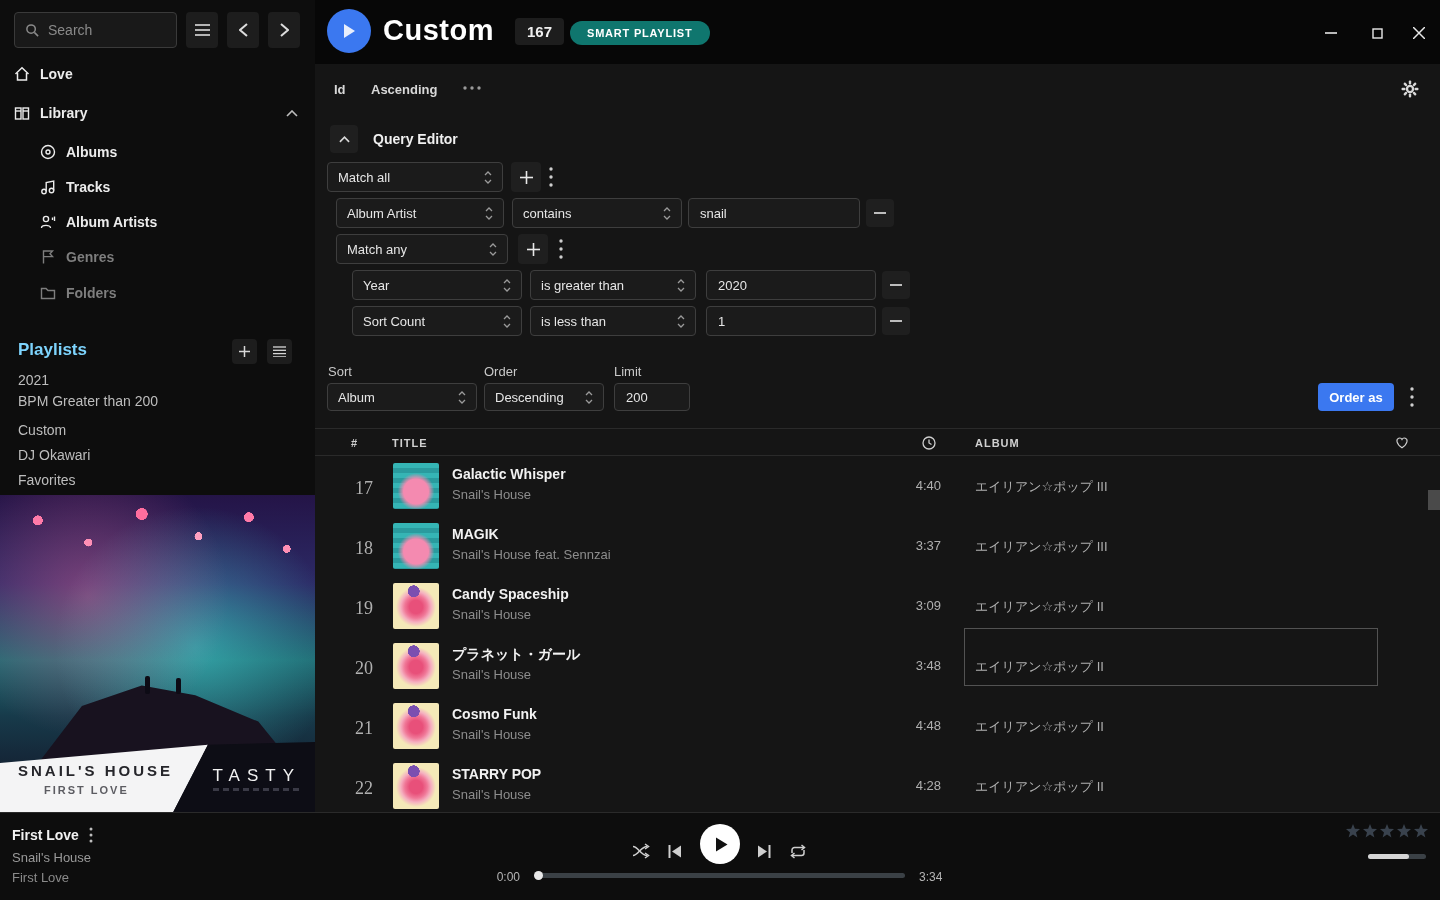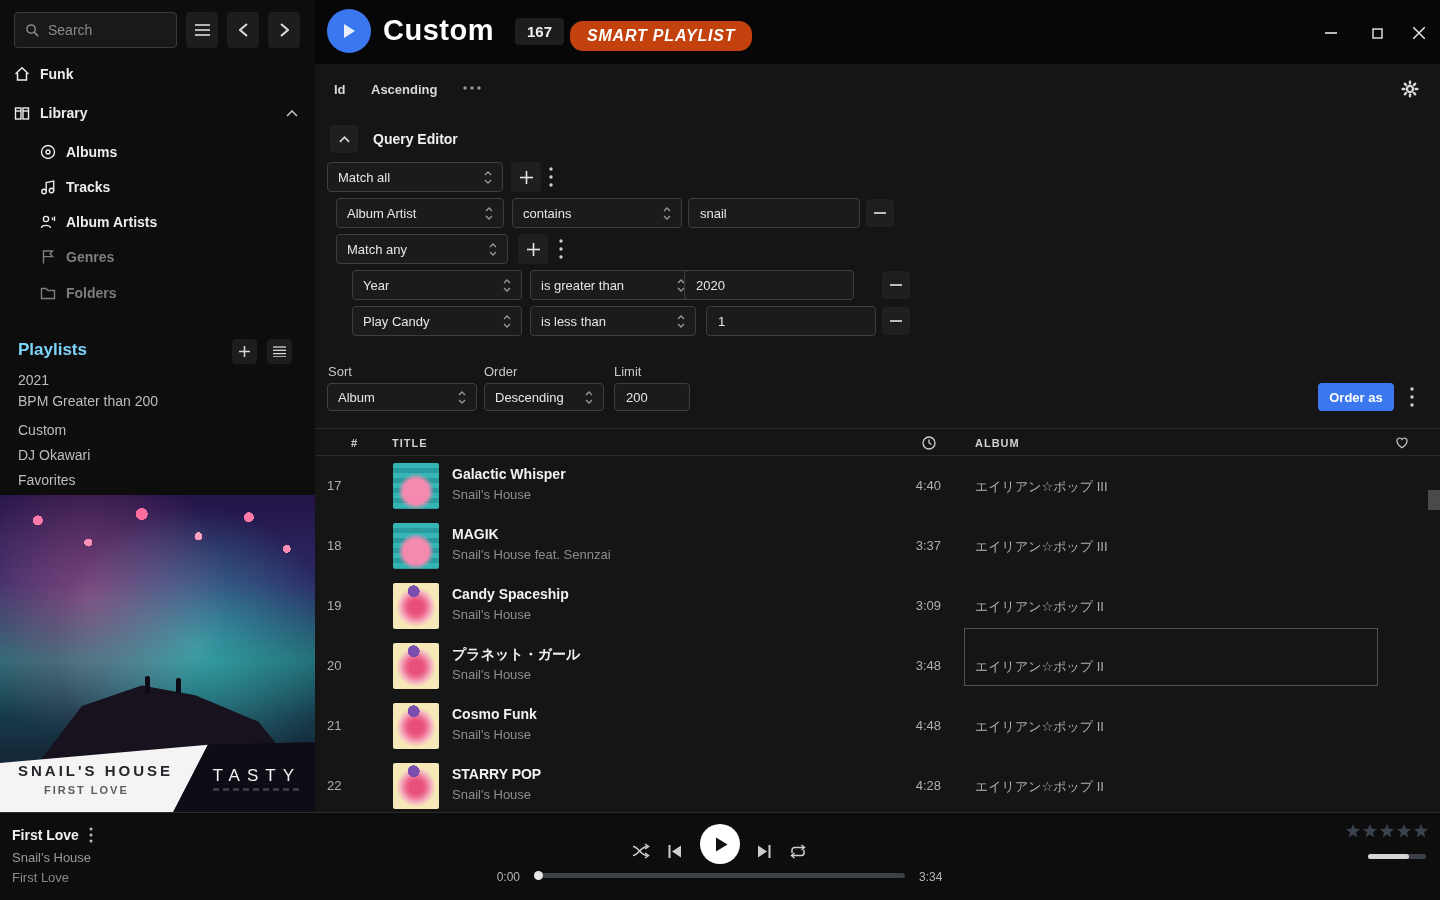--- a/index.html
+++ b/index.html
@@ -54,22 +54,22 @@
   .bandLogo   { position:absolute; right:14px; top:24px; color:#f2f2f2; font-size:17px; letter-spacing:7px; font-weight:300; }
   .bandLogoSub{ position:absolute; right:16px; top:46px; width:86px; height:3px;
     background:repeating-linear-gradient(90deg,#3a3a46 0 6px, transparent 6px 10px); }
 
   
   .playBig { position:absolute; left:12px; top:9px; width:44px; height:44px; border-radius:50%;
     background:#3b78f0; display:flex; align-items:center; justify-content:center; }
   .pageTitle { position:absolute; left:68px; top:14px; color:#fff; font-size:29px; font-weight:800; letter-spacing:.5px; }
   .countBadge { position:absolute; left:200px; top:18px; background:#1d1d1d; border-radius:4px;
     padding:5px 12px; color:#f0f0f0; font-size:15px; font-weight:bold; }
-  .smartBadge { position:absolute; left:255px; top:21px; background:#c2410c; border-radius:13px;
-    padding:6px 17px; color:#fff; font-size:16px; font-weight:800; letter-spacing:.8px;font-style:italic; }
+  .smartBadge { position:absolute; left:255px; top:21px; background:#0f766e; border-radius:13px;
+    padding:6px 17px; color:#fff; font-size:11px; font-weight:800; letter-spacing:.8px; }
   .winBtn { position:absolute; top:22px; width:22px; height:22px; display:flex; align-items:center;
     justify-content:center; color:#e8e8e8; }
 
   
   .tbText { position:absolute; top:82px; color:#d8d8d8; font-size:13px; font-weight:bold; }
 
   
   .qBtn { position:absolute; width:28px; height:28px; background:#1f1f1f; border-radius:4px;
     display:flex; align-items:center; justify-content:center; color:#d8d8d8; }
   .qeTitle { position:absolute; left:58px; top:131px; color:#f0f0f0; font-size:14px; font-weight:bold; }
@@ -79,21 +79,21 @@
     display:flex; align-items:center; padding:0 11px; color:#e6e6e6; font-size:13px; }
   .lbl { position:absolute; color:#c9c9c9; font-size:13px; }
   .saveBtn { position:absolute; left:1003px; top:383px; width:76px; height:28px; background:#3b78f0;
     border-radius:4px; color:#fff; font-size:13px; font-weight:bold; display:flex; align-items:center; justify-content:center; }
 
   
   #tHead { position:absolute; left:0; top:428px; width:1125px; height:28px; border-top:1px solid #2a2a2a;
     border-bottom:1px solid #2a2a2a; color:#d0d0d0; font-size:11px; font-weight:bold; letter-spacing:1px; }
   #rows { position:absolute; left:0; top:456px; width:1125px; height:356px; overflow:hidden; }
   .row { position:absolute; left:0; width:1125px; height:60px; }
-  .rNum { position:absolute; left:12px; top:22px; width:46px; color:#b0b0b0; font-size:13px; }
+  .rNum { position:absolute; left:12px; top:22px; width:46px; text-align:right; color:#b0b0b0; font-size:18px;font-family:Liberation Serif, serif; }
   .thumb { position:absolute; left:78px; top:7px; width:46px; height:46px; border-radius:2px; }
   .thumb.pop3 { background:
       radial-gradient(circle at 50% 62%, #f48ab0 0 34%, transparent 50%),
       repeating-linear-gradient(180deg,#35b5b5 0 5px, #2a9b9e 5px 10px); }
   .thumb.pop2 { background:
       radial-gradient(circle 6px at 45% 18%, #7a4fb0 97%, transparent),
       radial-gradient(circle at 50% 52%, #e8507a 0 20%, #f07898 34%, #f5b0c0 46%, transparent 60%),
       #f5e9b8; }
   .rTitle { position:absolute; left:137px; top:10px; color:#f2f2f2; font-size:14px; font-weight:600; }
   .rArtist { position:absolute; left:137px; top:31px; color:#8d8d8d; font-size:13px; }
@@ -153,21 +153,21 @@
       </span>
   </div>
 
   <div class="navRow" style="top:66px">
     <span>
         <svg width="16" height="16" viewBox="0 0 16 16" fill="none" stroke="#ececec" stroke-width="1.5">
           <path d="M1.5 8 L8 1.8 L14.5 8"></path>
           <path d="M3.5 7 V14 H12.5 V7"></path>
         </svg>
       </span>
-    <span>Funk</span>
+    <span>Love</span>
   </div>
   <div class="navRow" style="top:105px; width:284px">
     <span>
         <svg width="16" height="16" viewBox="0 0 16 16" fill="none" stroke="#ececec" stroke-width="1.4">
           <rect x="1.5" y="3" width="5.5" height="11"></rect>
           <rect x="9" y="3" width="5.5" height="11"></rect>
           <line x1="1.5" y1="6" x2="7" y2="6"></line>
           <line x1="9" y1="6" x2="14.5" y2="6"></line>
         </svg>
       </span>
@@ -429,33 +429,33 @@
   </div>
   <div class="sel" style="left:215px; top:270px; width:166px">
     <span>is greater than</span>
     <span>
         <svg width="8" height="13" viewBox="0 0 8 13" fill="none" stroke="#9a9a9a" stroke-width="1.3">
           <polyline points="1,4 4,1 7,4"></polyline>
           <polyline points="1,9 4,12 7,9"></polyline>
         </svg>
       </span>
   </div>
-  <div class="inp" style="left:369px; top:270px; width:170px">
+  <div class="inp" style="left:391px; top:270px; width:170px">
     <span>2020</span>
   </div>
   <div class="qBtn" style="left:567px; top:271px">
     <span>
         <svg width="12" height="2" viewBox="0 0 12 2" stroke="#d0d0d0" stroke-width="1.8">
           <line x1="0" y1="1" x2="12" y2="1"></line>
         </svg>
       </span>
   </div>
 
   <div class="sel" style="left:37px; top:306px; width:170px">
-    <span>Play Candy</span>
+    <span>Sort Count</span>
     <span>
         <svg width="8" height="13" viewBox="0 0 8 13" fill="none" stroke="#9a9a9a" stroke-width="1.3">
           <polyline points="1,4 4,1 7,4"></polyline>
           <polyline points="1,9 4,12 7,9"></polyline>
         </svg>
       </span>
   </div>
   <div class="sel" style="left:215px; top:306px; width:166px">
     <span>is less than</span>
     <span>

